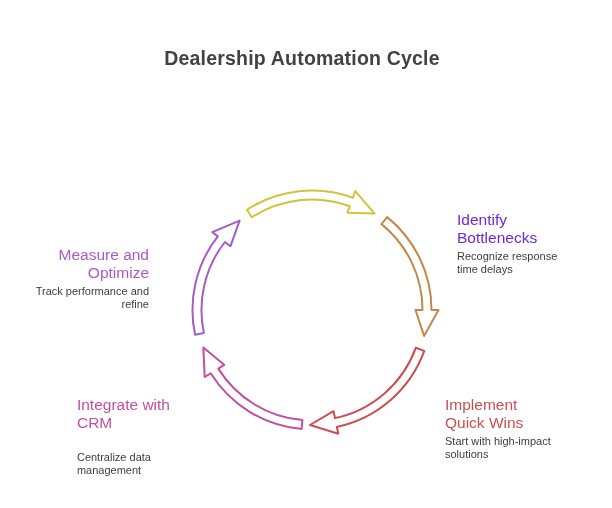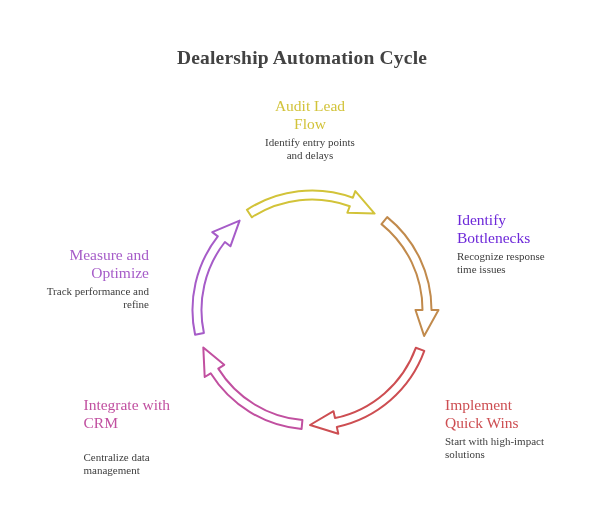--- a/index.html
+++ b/index.html
@@ -1,21 +1,21 @@
 <!DOCTYPE html>
 <html><head>
 <meta charset="utf-8">
 <style>
   html, body { margin: 0; padding: 0; background: #ffffff; }
   .canvas {
     position: relative;
     width: 604px;
     height: 508px;
     background: #ffffff;
-    font-family: Liberation Serif, serif;
+    font-family: Liberation Sans, sans-serif;
     overflow: hidden;
   }
   .title {
     position: absolute;
     top: 47px;
     left: 0;
     width: 100%;
     text-align: center;
     font-size: 19.5px;
     font-weight: 700;
@@ -54,32 +54,26 @@
   <div class="title" style="color: rgb(66, 66, 66);">Dealership Automation Cycle</div>
 
   <svg id="cycle-svg" class="cycle-svg" width="612" height="508" viewBox="0 0 612 508">
       <path d="M 246.9,209.8 A 119.5 119.5 0 0 1 352.9,197.7 L 355.3,191.1 L 374.6,213.6 L 347.4,212.7 L 349.8,206.2 A 110.5 110.5 0 0 0 251.8,217.3 Z" fill="#ffffff" stroke="#d2c339" stroke-width="2" stroke-linejoin="round"></path>
       <path d="M 387.2,217.1 A 119.5 119.5 0 0 1 431.5,310 L 438.5,310 L 424.1,335.9 L 415.5,310 L 422.5,310 A 110.5 110.5 0 0 0 381.5,224.1 Z" fill="#ffffff" stroke="#c18a4c" stroke-width="2" stroke-linejoin="round"></path>
       <path d="M 424.3,350.9 A 119.5 119.5 0 0 1 336.8,426.9 L 338.3,433.7 L 310,425 L 333.5,411.2 L 335,418.1 A 110.5 110.5 0 0 0 415.8,347.8 Z" fill="#ffffff" stroke="#cd4e52" stroke-width="2" stroke-linejoin="round"></path>
       <path d="M 301.6,429 A 119.5 119.5 0 0 1 210.7,373.3 L 204.7,377 L 203.3,347.4 L 224.2,364.8 L 218.3,368.6 A 110.5 110.5 0 0 0 302.4,420.1 Z" fill="#ffffff" stroke="#c150a0" stroke-width="2" stroke-linejoin="round"></path>
       <path d="M 195.1,334.8 A 119.5 119.5 0 0 1 217.8,236.4 L 212.3,232.1 L 239.6,220.6 L 230.4,246.3 L 224.9,242 A 110.5 110.5 0 0 0 203.9,333 Z" fill="#ffffff" stroke="#a65cc8" stroke-width="2" stroke-linejoin="round"></path>
     </svg>
 
-  <div class="step step-audit">
-    <div class="step-title" style="color: rgb(210, 195, 57);">Audit Lead
-Flow</div>
-    <div class="step-desc" style="color: rgb(61, 61, 61);">Identify entry points
-and delays</div>
-  </div>
 
   <div class="step step-bottlenecks">
     <div class="step-title" style="color: #6d28d9;">Identify
 Bottlenecks</div>
     <div class="step-desc" style="color: rgb(61, 61, 61);">Recognize response
-time issues</div>
+time delays</div>
   </div>
 
   <div class="step step-quickwins">
     <div class="step-title" style="color: rgb(205, 78, 82);">Implement
 Quick Wins</div>
     <div class="step-desc" style="color: rgb(61, 61, 61);">Start with high-impact
 solutions</div>
   </div>
 
   <div class="step step-crm">

